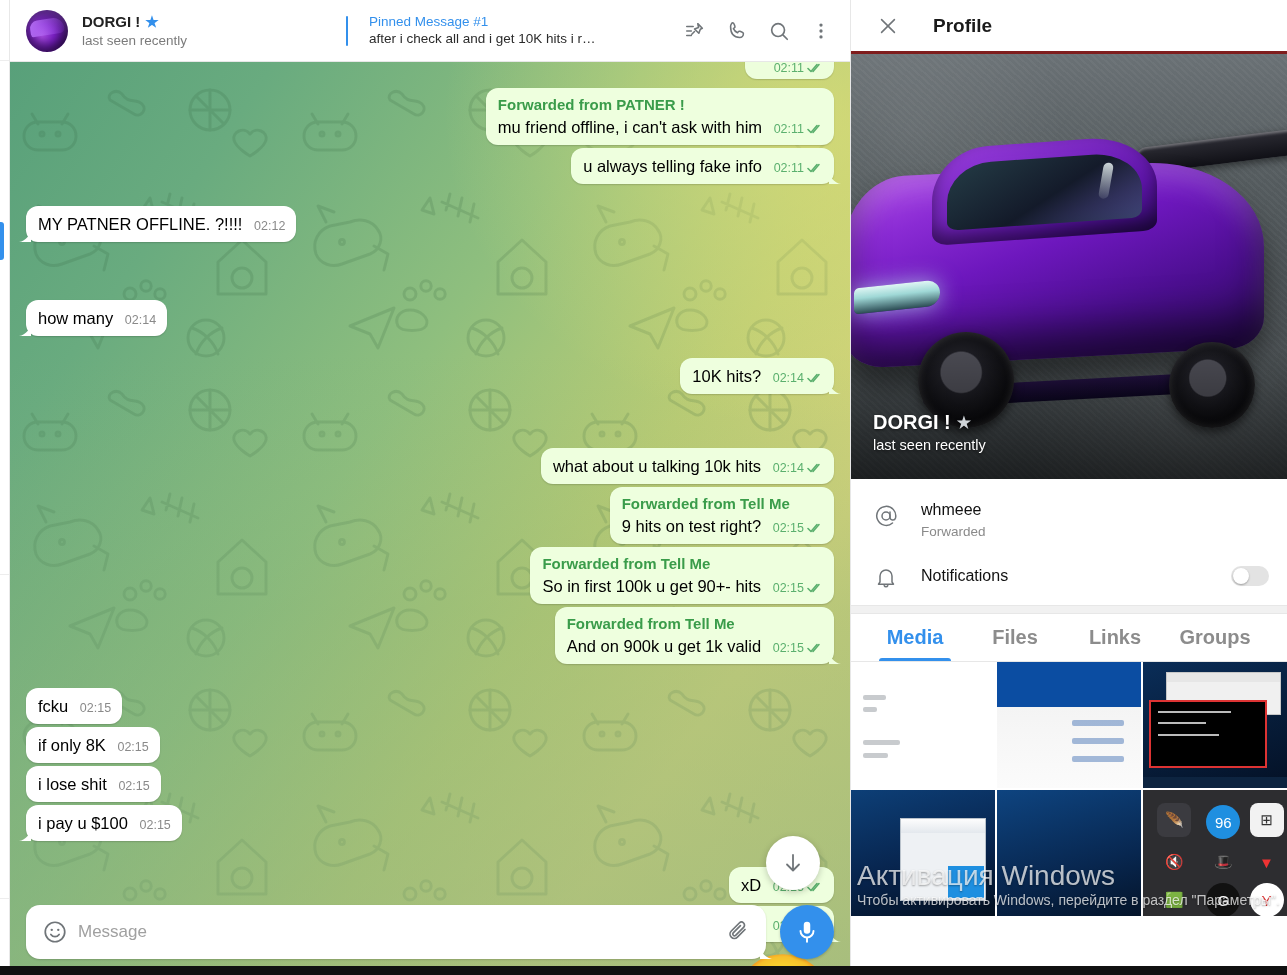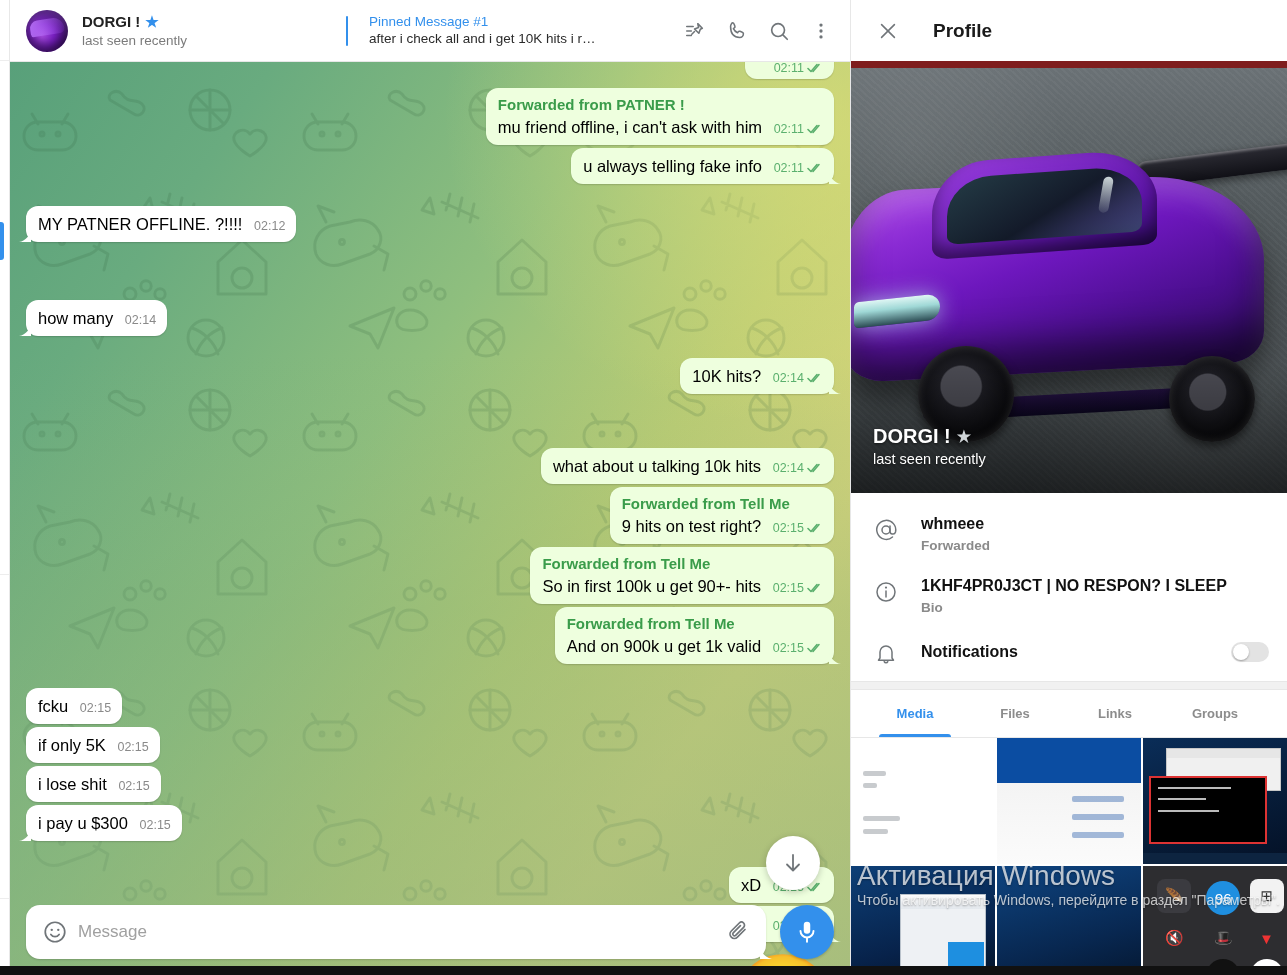--- a/index.html
+++ b/index.html
@@ -150,21 +150,21 @@
   .ph { font-size:17px; color:#a0a0a0; flex:1; }
   .clip { position:absolute; right:16px; top:50%; transform:translateY(-50%); color:#707579; cursor:pointer;}
   .mic-btn {
     width:54px; height:54px; border-radius:50%; background:#3390ec; color:#fff;
     display:flex; align-items:center; justify-content:center; flex:0 0 54px; cursor:pointer;
     box-shadow: 0 1px 3px rgba(0,0,0,.2);
   }
 
   
   .profile { width: 437px; flex:0 0 437px; height:975px; background:#fff; border-left:1px solid #e7e7e7; position:relative; overflow:hidden;}
-  .prof-head { height:68px; display:flex; align-items:center; gap:34px; padding-left:26px; border-bottom:7px solid #7f1d1d;}
+  .prof-head { height:54px; display:flex; align-items:center; gap:34px; padding-left:26px; border-bottom:3px solid #7f1d1d;}
   .prof-head .x { width:22px; height:22px; color:#707579; cursor:pointer;}
   .prof-title { font-size:19px; font-weight:600; color:#1a1a1a; }
 
   .cover { position:relative; width:100%; height:425px; overflow:hidden;
     background:
       linear-gradient(180deg,#6c7377 0%,#565d60 30%,#4a5053 60%,#3e4447 100%);
   }
   .cover .asphalt{ position:absolute; inset:0;
     background:
       radial-gradient(circle at 14% 18%, rgba(255,255,255,.07), rgba(0,0,0,0) 30%),
@@ -227,36 +227,36 @@
 
   .cover-fade {
     position:absolute; left:0; right:0; bottom:0; height:130px;
     background: linear-gradient(180deg, rgba(0,0,0,0), rgba(0,0,0,.55));
   }
   .cover-name { position:absolute; left:22px; bottom:26px; color:#fff; }
   .cover-name .nm { font-size:20px; font-weight:700; display:flex; align-items:center; gap:6px; text-shadow:0 1px 3px rgba(0,0,0,.6);}
   .cover-name .st { color:#cfd4d8; font-size:16px;}
   .cover-name .sb { font-size:14.5px; margin-top:3px; text-shadow:0 1px 3px rgba(0,0,0,.6);}
 
-  .info-list { padding: 10px 0 4px 0; font-weight: bold; }
+  .info-list { padding: 10px 0 4px 0; }
   .info-row { display:flex; align-items:flex-start; padding: 10px 18px 10px 22px; gap:22px; cursor:pointer;}
   .info-row .ic { width:26px; height:26px; color:#707579; flex:0 0 26px; margin-top:4px; display:flex; align-items:center; justify-content:center;}
   .info-row .body { flex:1; min-width:0;}
   .info-row .val { font-size:16px; color:#111; line-height:22px; white-space:nowrap; overflow:hidden; text-overflow:ellipsis;}
   .info-row .lbl { font-size:13.5px; color:#8a8a8a; line-height:19px; margin-top:1px;}
   .info-row.toggle { align-items:center; }
   .info-row.toggle .val { font-size:16px; }
   .switch { width:38px; height:20px; border-radius:12px; background:#e3e3e3; position:relative; flex:0 0 38px; margin-left:auto;}
   .switch i { position:absolute; left:2px; top:2px; width:16px; height:16px; border-radius:50%; background:#fff; box-shadow:0 1px 2px rgba(0,0,0,.3);}
 
   .sep { height:9px; background:#f1f1f1; border-top:1px solid #e7e7e7; border-bottom:1px solid #e7e7e7;}
 
   .tabs { display:flex; height:48px; align-items:stretch; border-bottom:1px solid #e7e7e7; padding-left:14px;}
   .tab { flex:0 0 auto; width:100px; display:flex; align-items:center; justify-content:center;
-         font-size:13px; font-weight:600; color:#8c8c8c; position:relative; cursor:pointer;}
+         font-size:20px; font-weight:600; color:#8c8c8c; position:relative; cursor:pointer;}
   .tab.active { color:#3390ec; }
   .tab.active:after{ content:""; position:absolute; left:14px; right:14px; bottom:0; height:3px; background:#3390ec; border-radius:3px 3px 0 0;}
 
   .media-grid { display:grid; grid-template-columns: repeat(3, 1fr); gap:2px; }
   .cell { position:relative; width:100%; height:126px; overflow:hidden; background:#ddd; cursor:pointer;}
 
   .sh-white { background:#fff; }
   .sh-white .ln { position:absolute; height:5px; background:#9aa0a6; opacity:.55; border-radius:2px;}
   .sh-blue-top { background: linear-gradient(180deg,#0b4da2 0 36%, #f4f4f4 36%, #fbfbfb 100%); }
   .sh-blue-top .panel { position:absolute; left:52%; top:44%; right:4%; bottom:8%; }
@@ -555,39 +555,39 @@
           <div class="bubble in">
             <span class="txt">fcku</span>
             <span class="meta in">
               <span>02:15</span>
             </span>
           </div>
         </div>
         <div class="msg-space tight"></div>
         <div class="row in">
           <div class="bubble in">
-            <span class="txt">if only 5K</span>
+            <span class="txt">if only 8K</span>
             <span class="meta in">
               <span>02:15</span>
             </span>
           </div>
         </div>
         <div class="msg-space tight"></div>
         <div class="row in">
           <div class="bubble in">
             <span class="txt">i lose shit</span>
             <span class="meta in">
               <span>02:15</span>
             </span>
           </div>
         </div>
         <div class="msg-space tight"></div>
         <div class="row in">
           <div class="bubble in tail-in">
-            <span class="txt">i pay u $300</span>
+            <span class="txt">i pay u $100</span>
             <span class="meta in">
               <span>02:15</span>
             </span>
           </div>
         </div>
 
         <div style="height:26px"></div>
 
         <div class="row out">
           <div class="bubble out">
@@ -706,33 +706,20 @@
             <circle cx="12" cy="12" r="4"></circle>
             <path d="M16 8v5.2a2.8 2.8 0 0 0 5.5.8A9.5 9.5 0 1 0 18.5 19" stroke-linecap="round"></path>
           </svg>
         </span>
         <span class="body">
           <span class="val">whmeee</span>
           <span class="lbl" style="display:block">Forwarded</span>
         </span>
       </div>
 
-      <div class="info-row">
-        <span class="ic">
-          <svg width="24" height="24" viewBox="0 0 24 24" fill="none" stroke="currentColor" stroke-width="1.5">
-            <circle cx="12" cy="12" r="9"></circle>
-            <path d="M12 11v6" stroke-linecap="round"></path>
-              <circle cx="12" cy="7.6" r="1.1" fill="currentColor" stroke="none"></circle>
-          </svg>
-        </span>
-        <span class="body">
-          <span class="val">1KHF4PR0J3CT | NO RESPON? I SLEEP</span>
-          <span class="lbl" style="display:block">Bio</span>
-        </span>
-      </div>
 
       <div class="info-row toggle">
         <span class="ic">
           <svg width="24" height="24" viewBox="0 0 24 24" fill="none" stroke="currentColor" stroke-width="1.5" stroke-linejoin="round">
             <path d="M6 16V10a6 6 0 0 1 12 0v6l1.5 2.2H4.5z"></path>
             <path d="M10.2 19.6a2 2 0 0 0 3.6 0" stroke-linecap="round"></path>
           </svg>
         </span>
         <span class="body"><span class="val">Notifications</span></span>
         <span class="switch">

